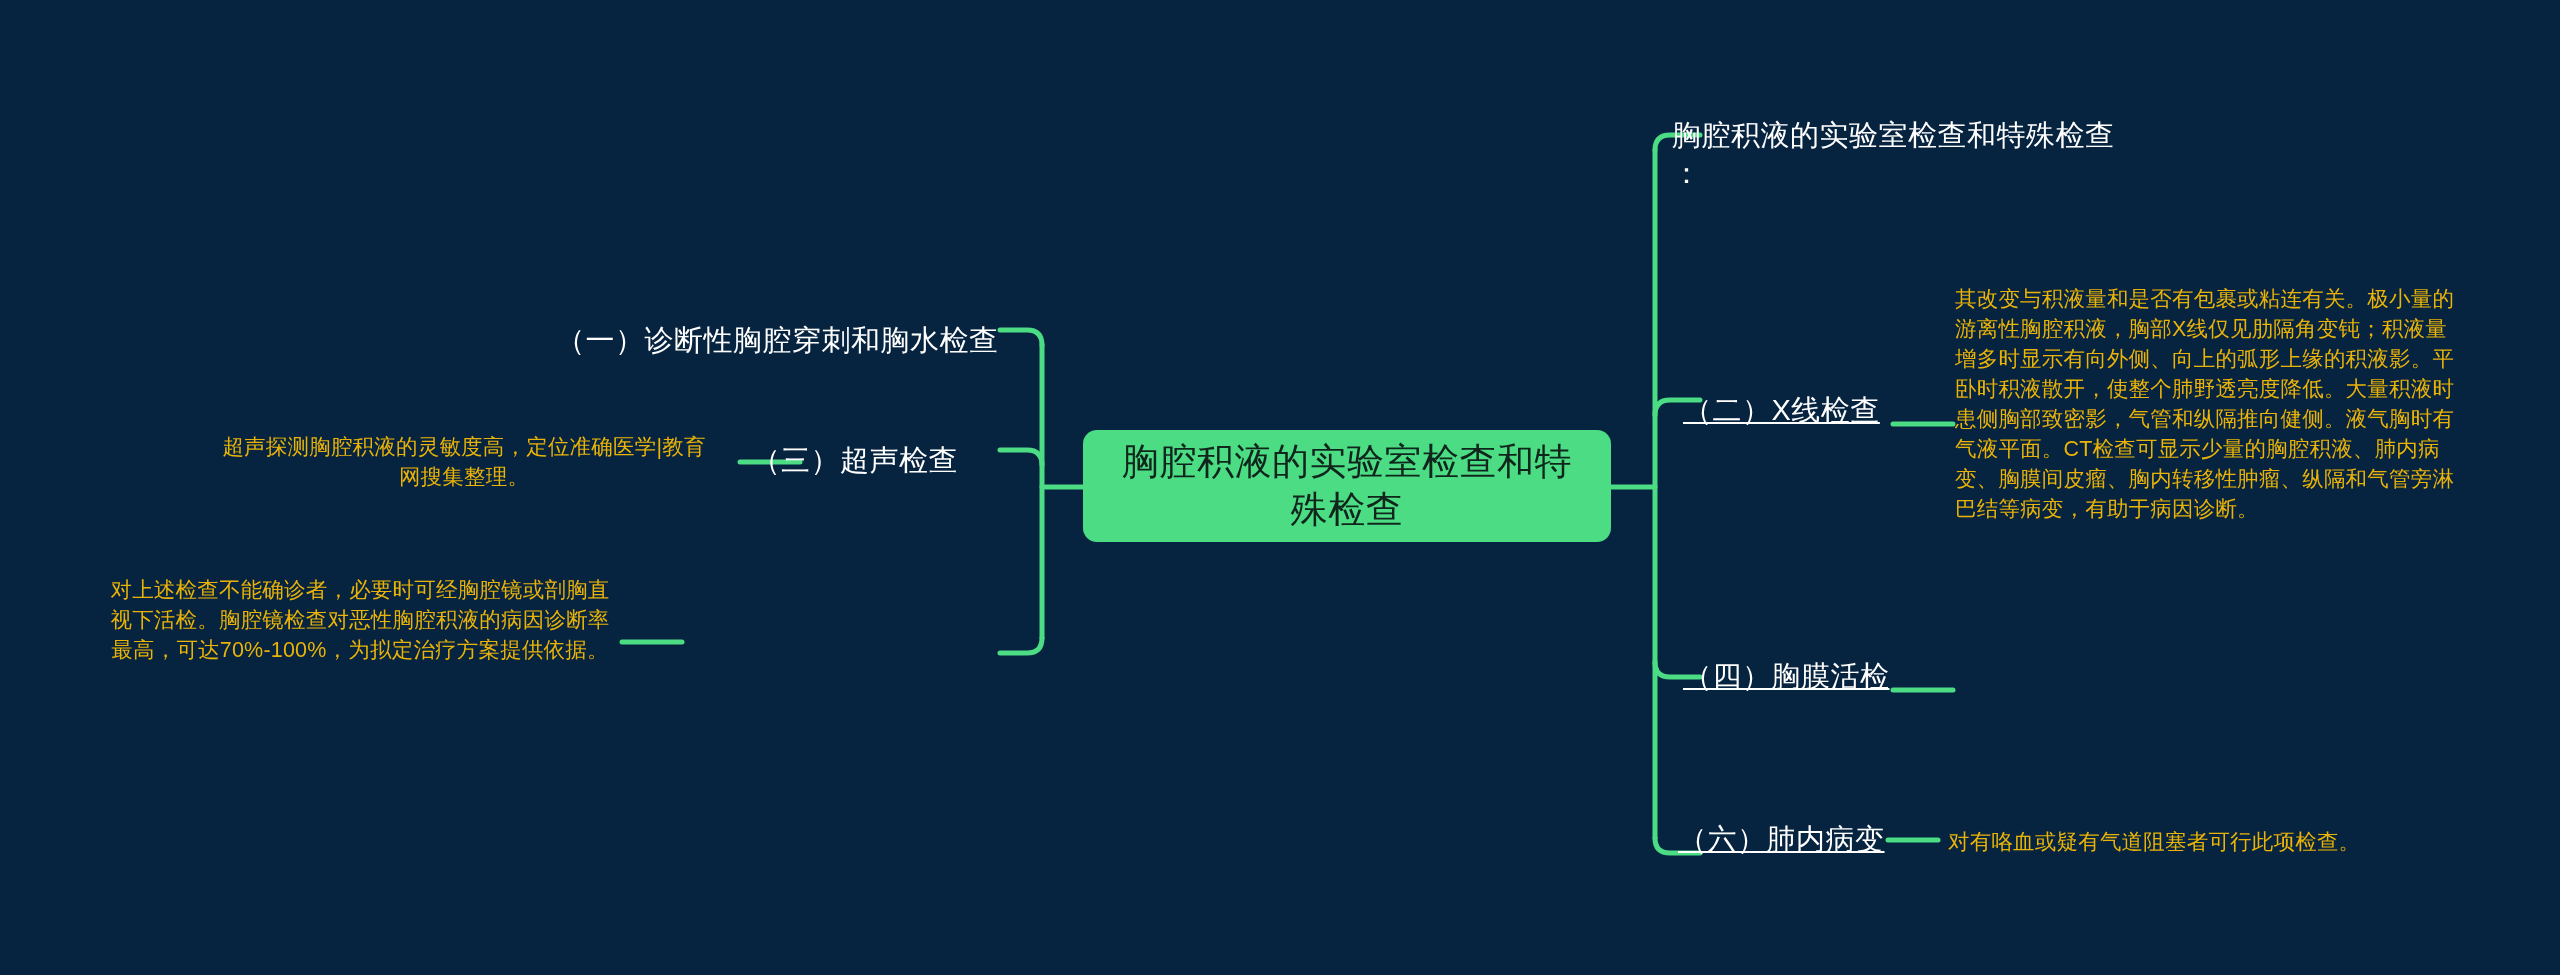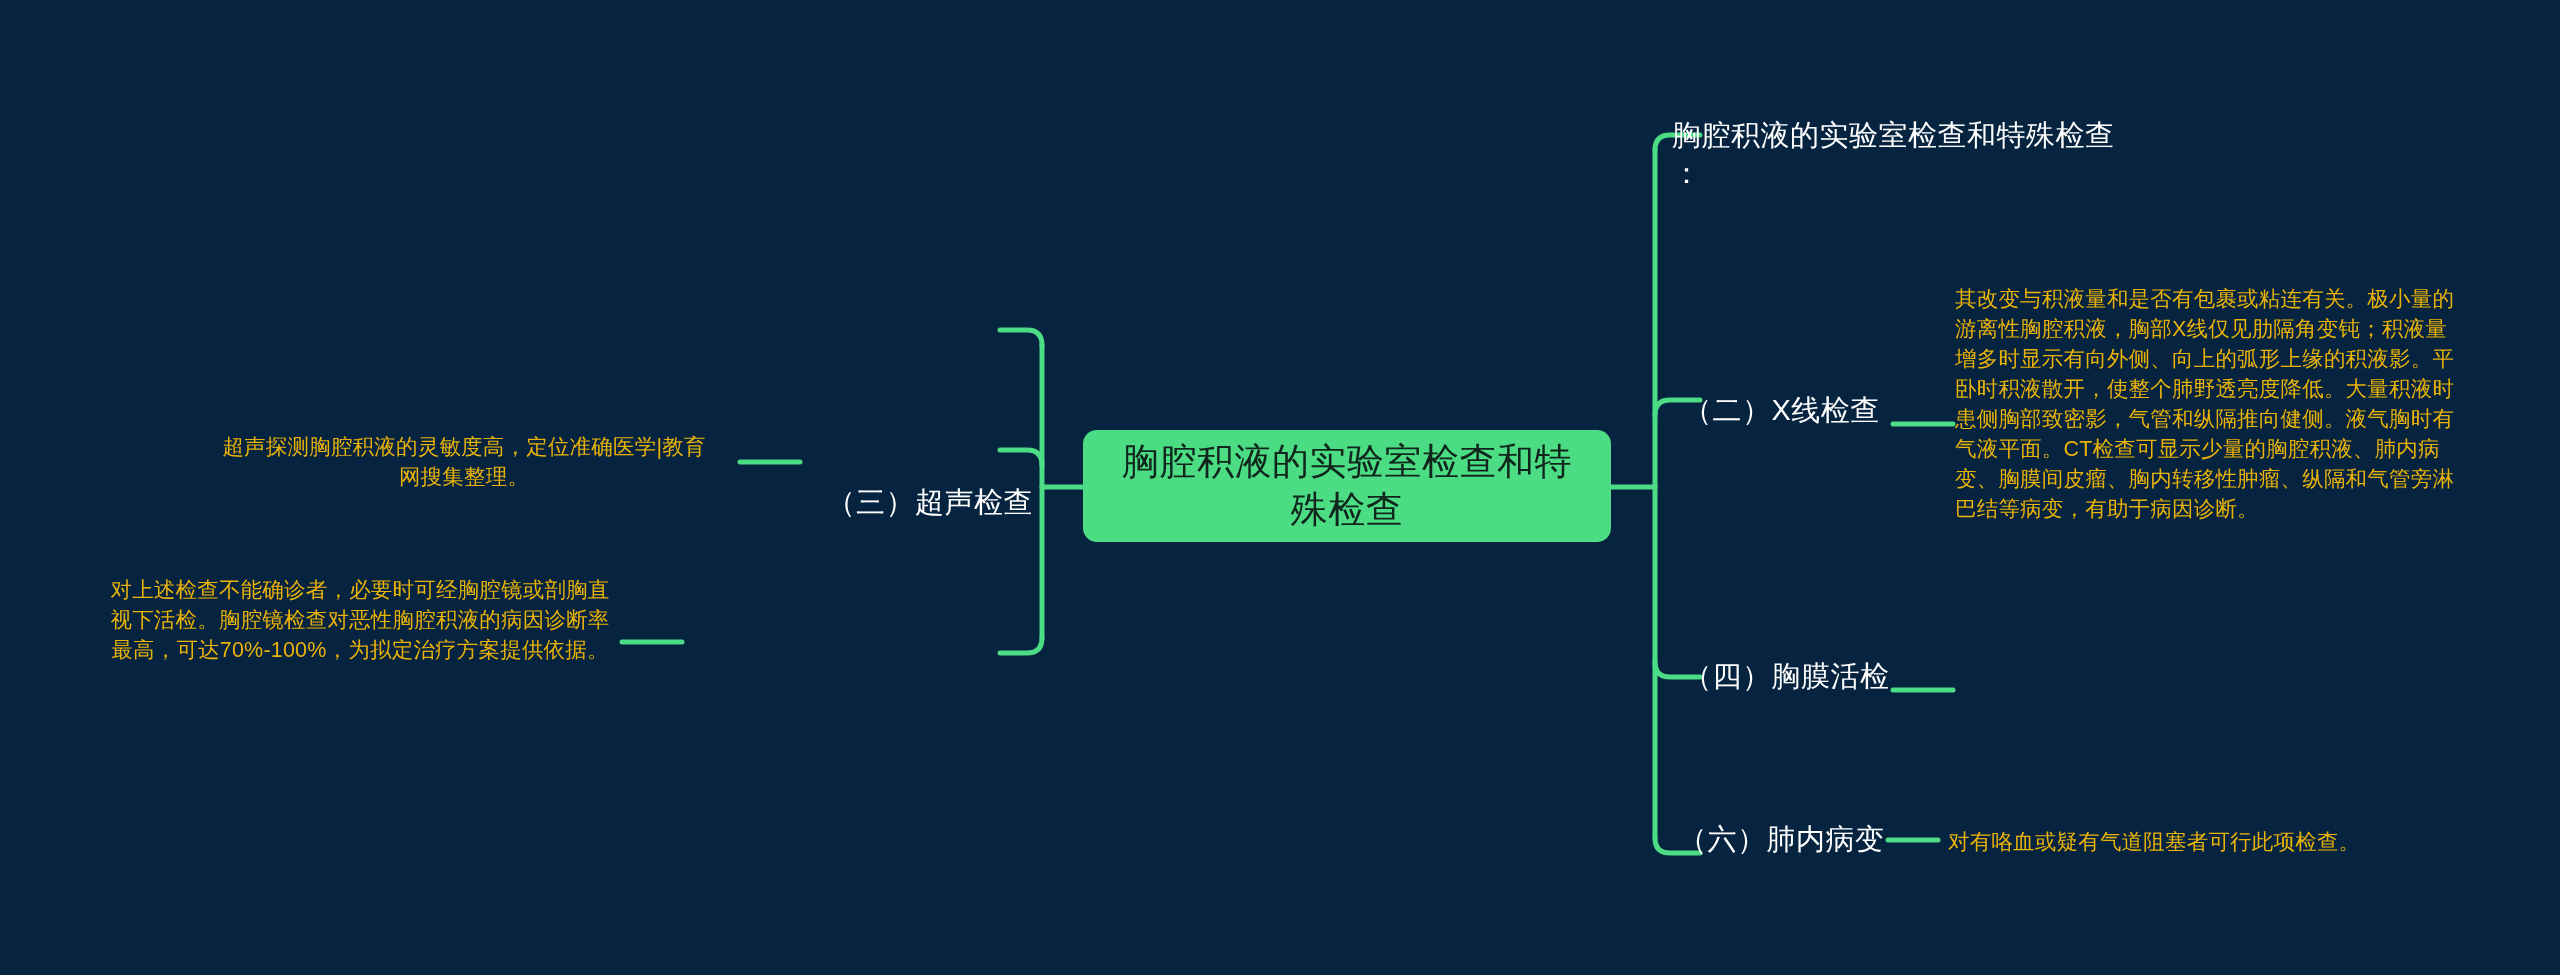--- a/index.html
+++ b/index.html
@@ -58,21 +58,21 @@
 
   
   .label-node {
     position: absolute;
     font-size: 29px;
     line-height: 38px;
     color: #ffffff;
     white-space: nowrap;
     letter-spacing: 0.5px;
   }
-  .label-node.right { text-align: right; }
+  .label-node.right { text-align: right; text-decoration: underline; }
   .label-node.left  { text-align: right; }
 
   
   .desc {
     position: absolute;
     font-size: 21.5px;
     line-height: 30px;
     color: #eab308;
     letter-spacing: 0.2px;
   }
@@ -151,21 +151,24 @@
 
   <div class="label-node right" style="left:1683px; top:657px;">
     <span>（四）胸膜活检</span>
   </div>
 
   <div class="label-node right" style="left:1678px; top:820px;">
     <span>（六）肺内病变</span>
   </div>
   <div class="desc right" style="left:1948px; top:827px; width:520px;">对有咯血或疑有气道阻塞者可行此项检查。</div>
 
+  <div class="label-node left" style="left:556px; top:321px; width:440px;">
+    <span>（一）诊断性胸腔穿刺和胸水检查</span>
+  </div>
 
-  <div class="label-node left" style="left:793px; top:441px; width:240px;margin-top:42px;">
+  <div class="label-node left" style="left:718px; top:441px; width:240px;">
     <span>（三）超声检查</span>
   </div>
   <div class="desc left" style="left:214px; top:432px; width:500px;">超声探测胸腔积液的灵敏度高，定位准确医学|教育网搜集整理。</div>
 
   <div class="desc left" style="left:100px; top:575px; width:520px;">对上述检查不能确诊者，必要时可经胸腔镜或剖胸直视下活检。胸腔镜检查对恶性胸腔积液的病因诊断率最高，可达70%-100%，为拟定治疗方案提供依据。</div>
 
 </div>
 
 </body></html>

